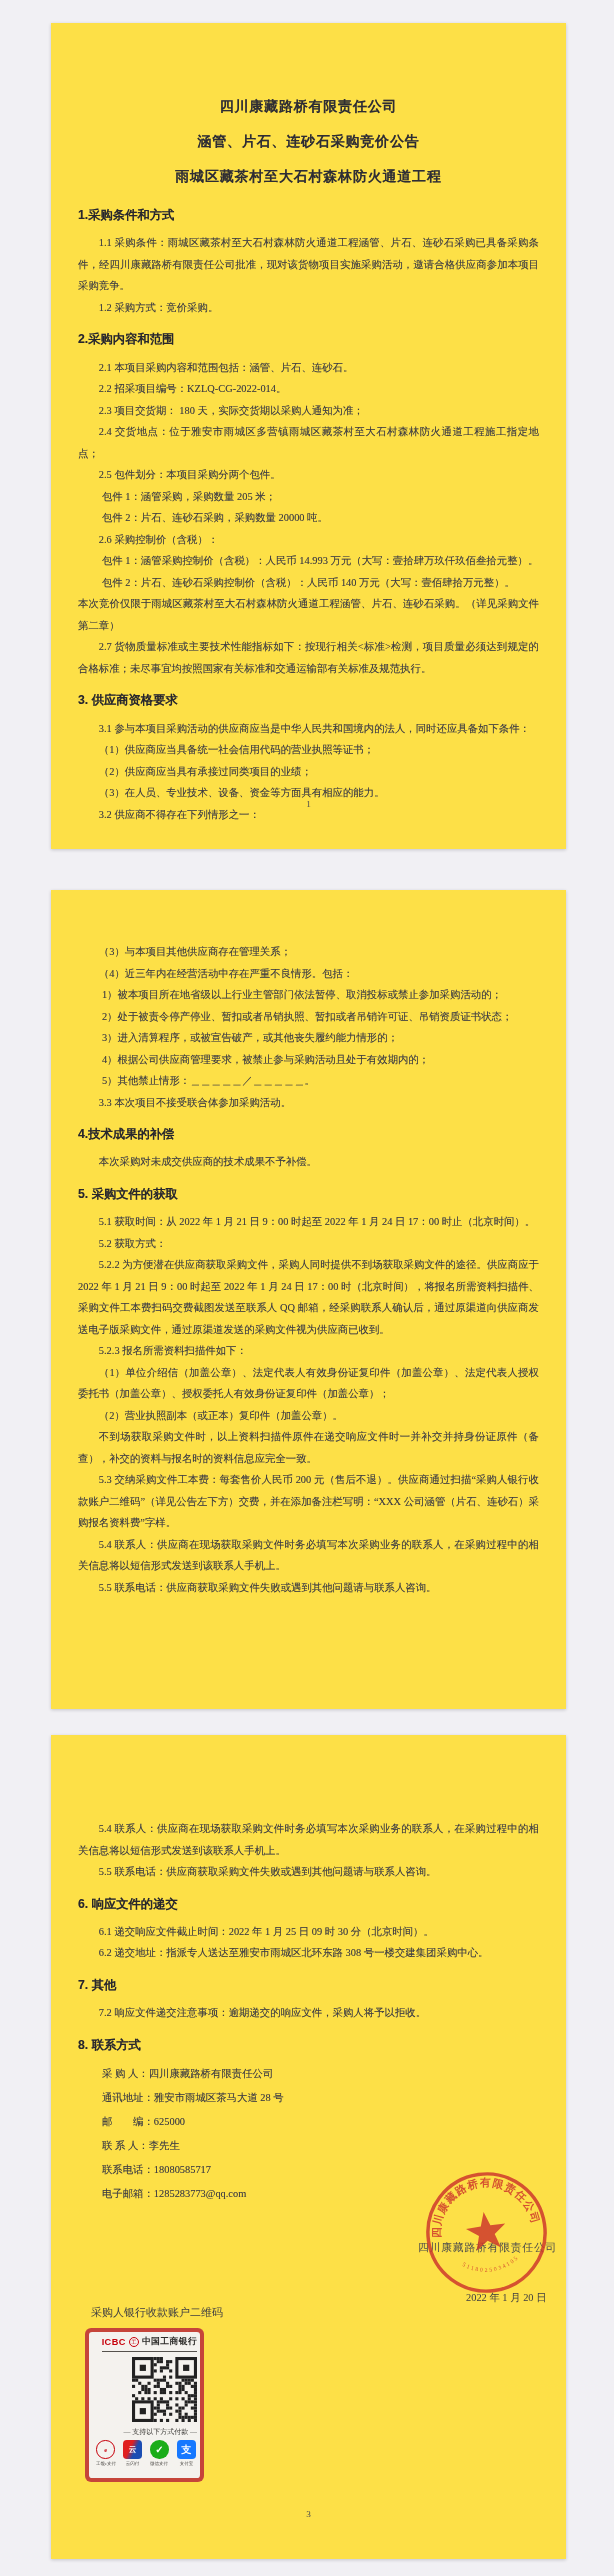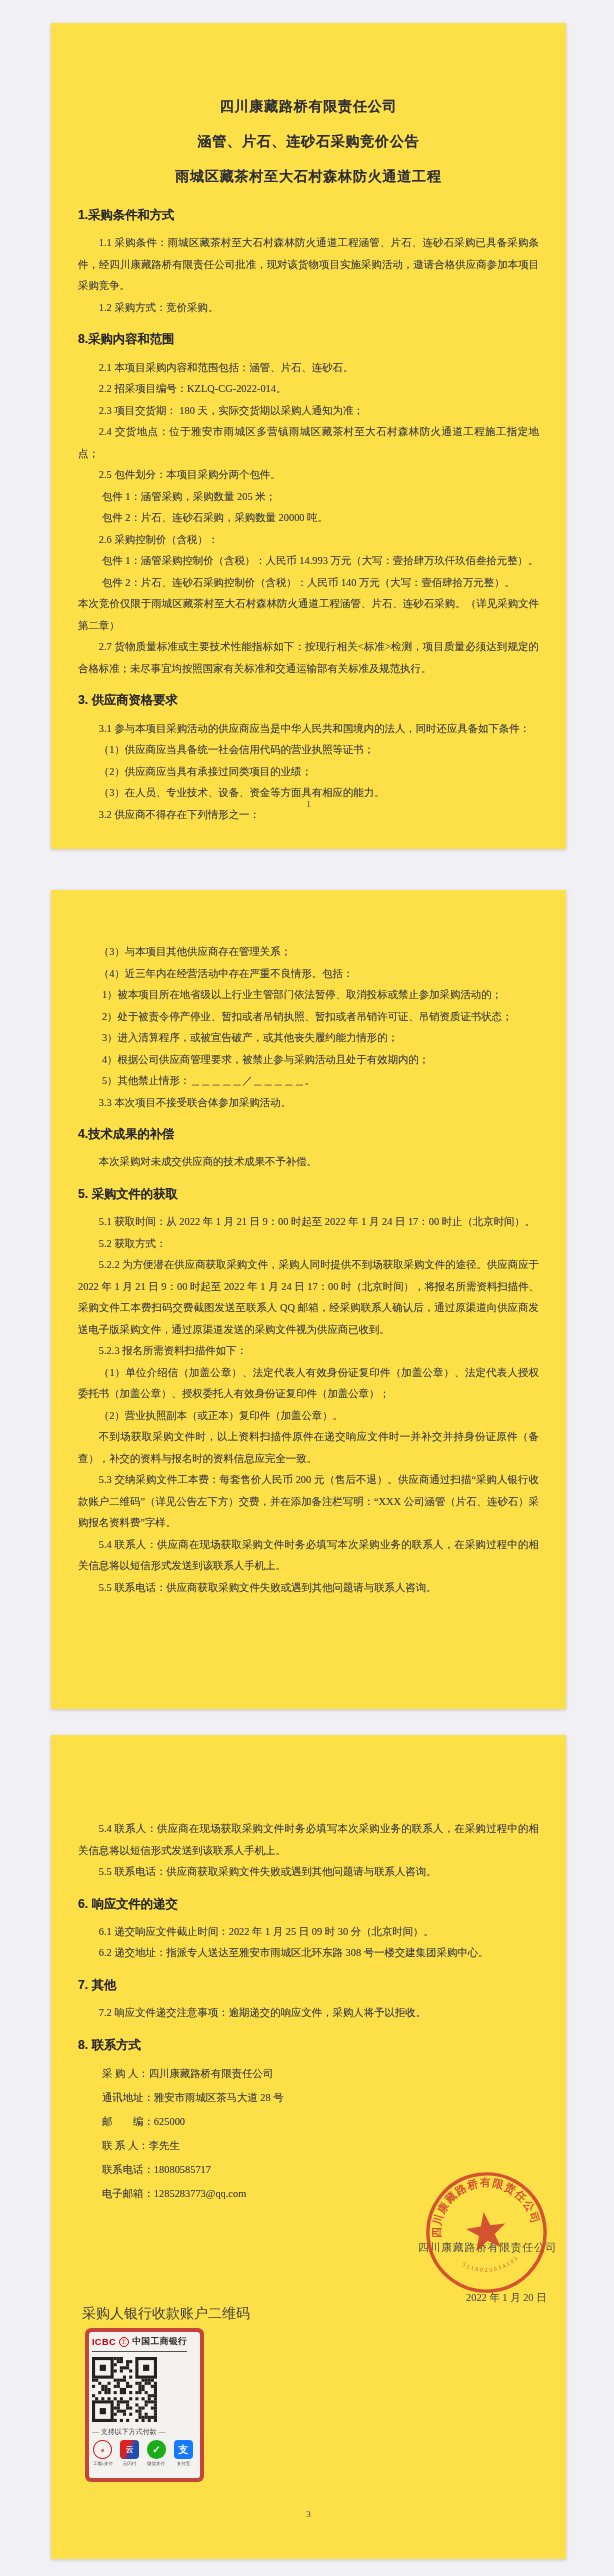--- a/index.html
+++ b/index.html
@@ -21,23 +21,23 @@
   .t-flush{}
   .t-contact{padding-left:2.3em;line-height:24px;}
   .page-num{position:absolute;left:0;right:0;text-align:center;font-size:9.2px;color:#4a4a4e;}
   #page1 .page-num{bottom:40px;}
   #page3 .page-num{bottom:40px;}
   
   .seal{position:absolute;left:370px;top:432px;width:131px;height:131px;opacity:.85;transform:rotate(-8deg);z-index:2;}
   .sig-company{position:absolute;left:367px;top:506px;width:138px;font-size:10.8px;letter-spacing:0.8px;color:#4a4a4c;z-index:1;white-space:nowrap;}
   .sig-date{position:absolute;left:415px;top:556px;font-size:10.4px;color:#3e3d42;z-index:3;white-space:nowrap;}
   
-  .qr-label{position:absolute;left:31px;top:570px;font-size:14px;color:#3e3d42;}
+  .qr-label{position:absolute;left:40px;top:570px;font-size:11px;color:#3e3d42;}
   .pay-card{position:absolute;left:34px;top:593px;width:119px;height:154px;background:#c6453a;border-radius:6.1px;padding:3.8px;box-sizing:border-box;}
-  .pay-inner{background:#f4f2ee;height:100%;border-radius:3.1px;display:flex;flex-direction:column;align-items:flex-start;box-sizing:border-box;padding:4.6px 3.1px 4.6px;}
+  .pay-inner{background:#f4f2ee;height:100%;border-radius:3.1px;display:flex;flex-direction:column;align-items:flex-end;box-sizing:border-box;padding:4.6px 3.1px 4.6px;}
   .icbc-row{display:flex;align-items:center;gap:3.1px;border-bottom:1.2px solid #55524e;padding-bottom:2.3px;margin-bottom:3.8px;}
   .icbc-abbr{font-family:"Liberation Sans",sans-serif;font-weight:bold;font-size:9.2px;color:#c7000b;letter-spacing:0.4px;}
   .icbc-emblem{width:10px;height:10px;border:1.4px solid #c7000b;border-radius:50%;display:flex;align-items:center;justify-content:center;font-size:5.4px;color:#c7000b;line-height:1;box-sizing:border-box;}
   .icbc-name{font-family:"Liberation Sans",sans-serif;font-weight:bold;font-size:8.8px;color:#2b2a28;letter-spacing:0.4px;}
   .qr-svg{width:65px;height:65px;margin:1.5px 0 3.1px;}
   .pay-hint{font-size:7px;color:#3a3936;white-space:nowrap;margin:1.5px 0 3.8px;}
   .pm-row{display:flex;gap:5.4px;align-items:flex-start;}
   .pm{display:flex;flex-direction:column;align-items:center;width:21.5px;}
   .pm-label{font-size:5px;color:#44423e;margin-top:1.5px;white-space:nowrap;transform:scale(.9);}
   .pm-icon{width:18.4px;height:18.4px;display:flex;align-items:center;justify-content:center;box-sizing:border-box;}
@@ -52,21 +52,21 @@
 <div id="canvas">
 
   <div class="page" id="page1">
     <div class="content">
         <div class="blk t-title">四川康藏路桥有限责任公司</div>
         <div class="blk t-title">涵管、片石、连砂石采购竞价公告</div>
         <div class="blk t-title">雨城区藏茶村至大石村森林防火通道工程</div>
         <div class="blk t-h">1.采购条件和方式</div>
         <div class="blk t-p">1.1 采购条件：雨城区藏茶村至大石村森林防火通道工程涵管、片石、连砂石采购已具备采购条件，经四川康藏路桥有限责任公司批准，现对该货物项目实施采购活动，邀请合格供应商参加本项目采购竞争。</div>
         <div class="blk t-p">1.2 采购方式：竞价采购。</div>
-        <div class="blk t-h">8.采购内容和范围</div>
+        <div class="blk t-h">2.采购内容和范围</div>
         <div class="blk t-p">2.1 本项目采购内容和范围包括：涵管、片石、连砂石。</div>
         <div class="blk t-p">2.2 招采项目编号：KZLQ-CG-2022-014。</div>
         <div class="blk t-p">2.3 项目交货期： 180 天，实际交货期以采购人通知为准；</div>
         <div class="blk t-p">2.4 交货地点：位于雅安市雨城区多营镇雨城区藏茶村至大石村森林防火通道工程施工指定地点；</div>
         <div class="blk t-p">2.5 包件划分：本项目采购分两个包件。</div>
         <div class="blk t-sub">包件 1：涵管采购，采购数量 205 米；</div>
         <div class="blk t-sub">包件 2：片石、连砂石采购，采购数量 20000 吨。</div>
         <div class="blk t-p">2.6 采购控制价（含税）：</div>
         <div class="blk t-sub">包件 1：涵管采购控制价（含税）：人民币 14.993 万元（大写：壹拾肆万玖仟玖佰叁拾元整）。</div>
         <div class="blk t-sub">包件 2：片石、连砂石采购控制价（含税）：人民币 140 万元（大写：壹佰肆拾万元整）。</div>

